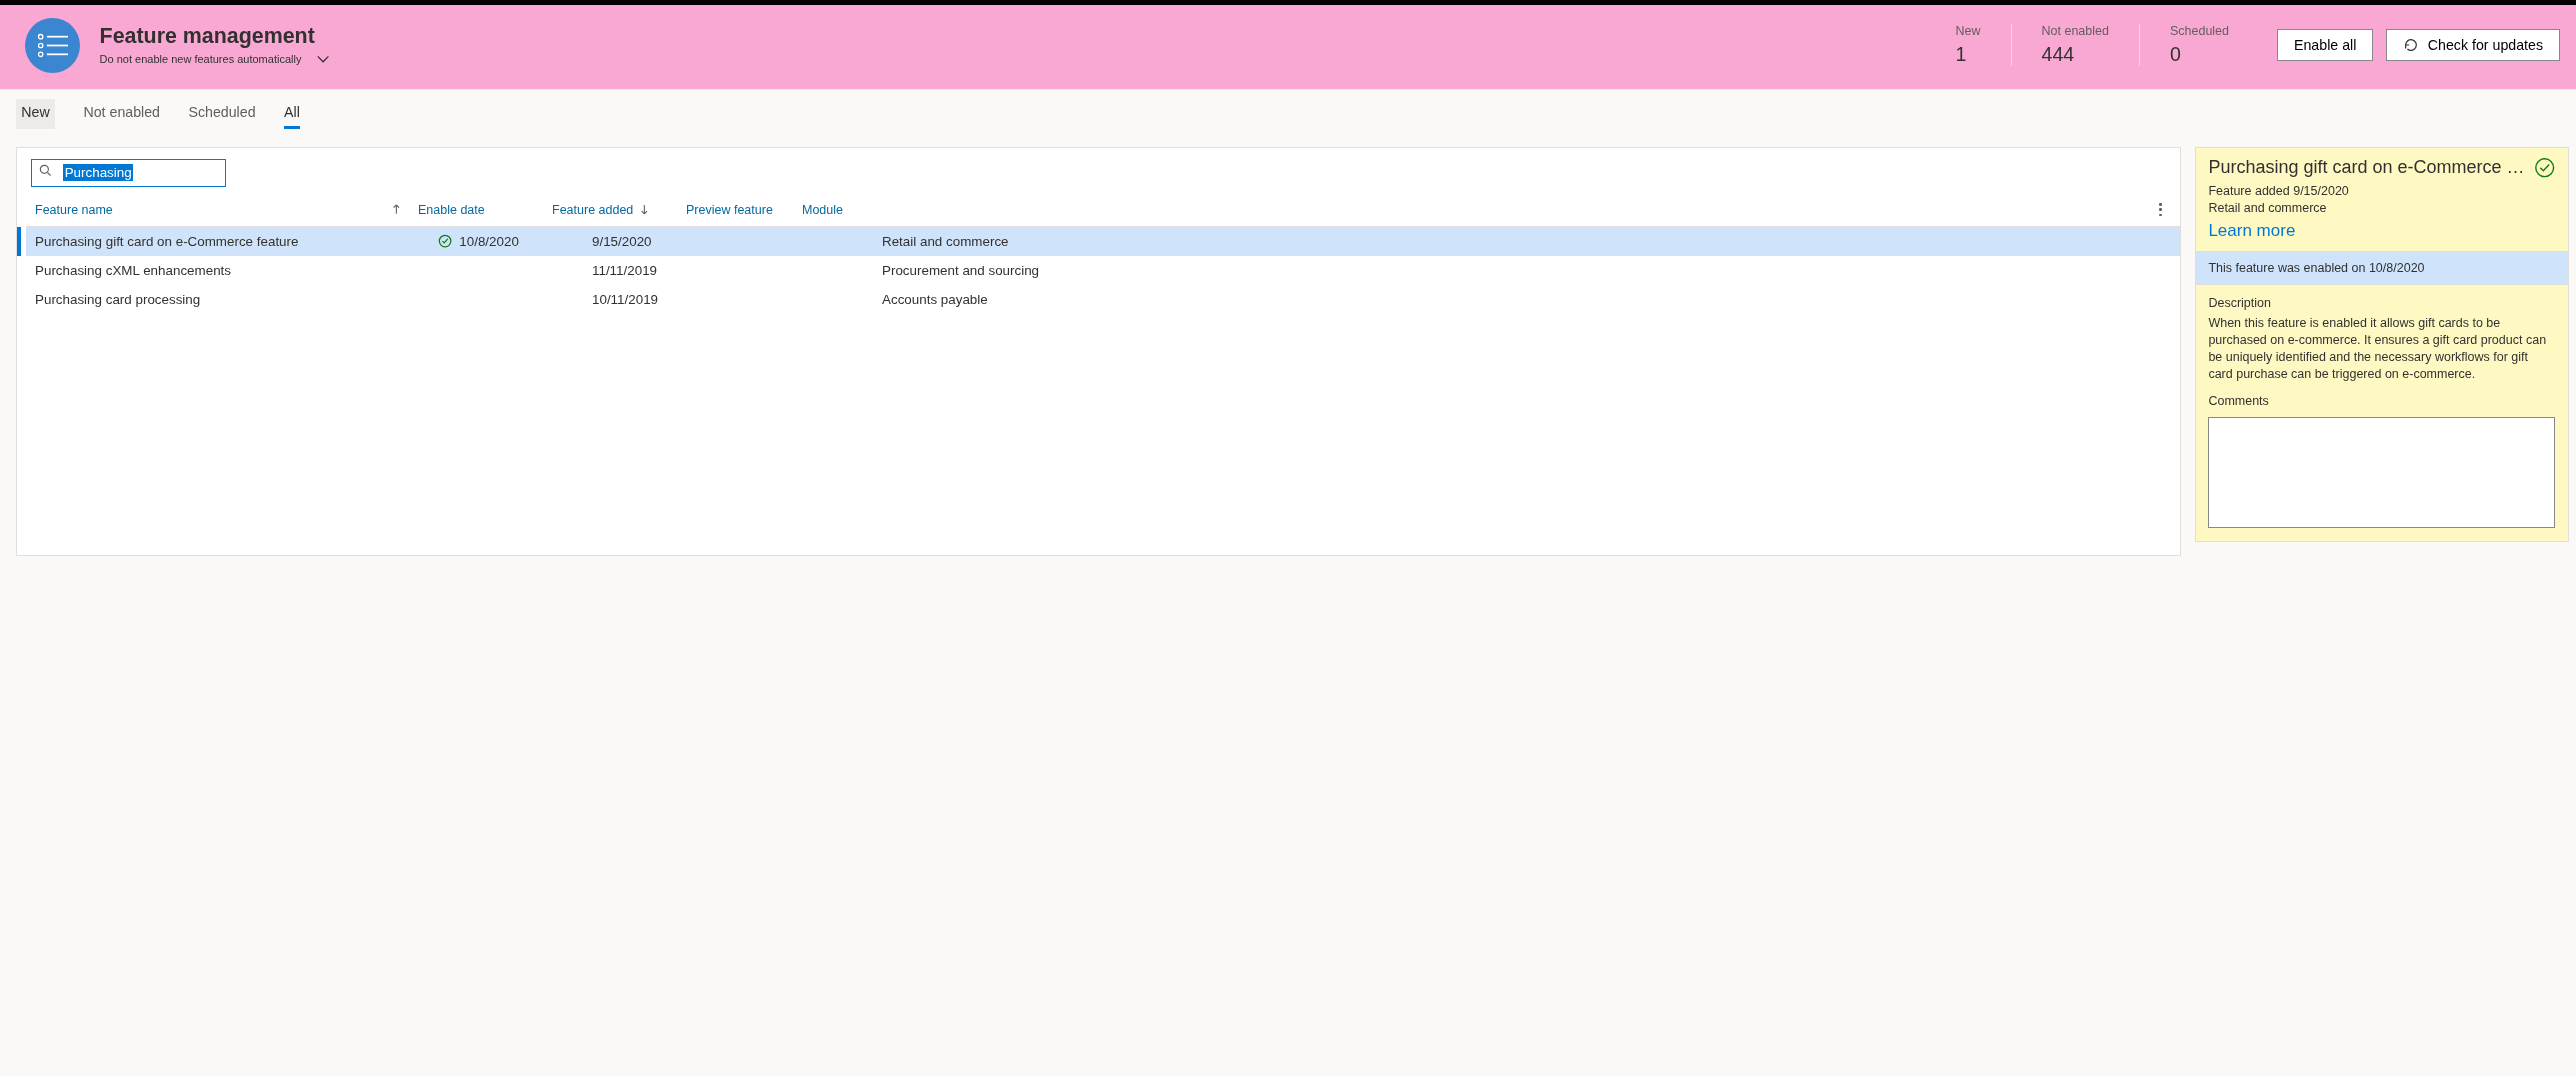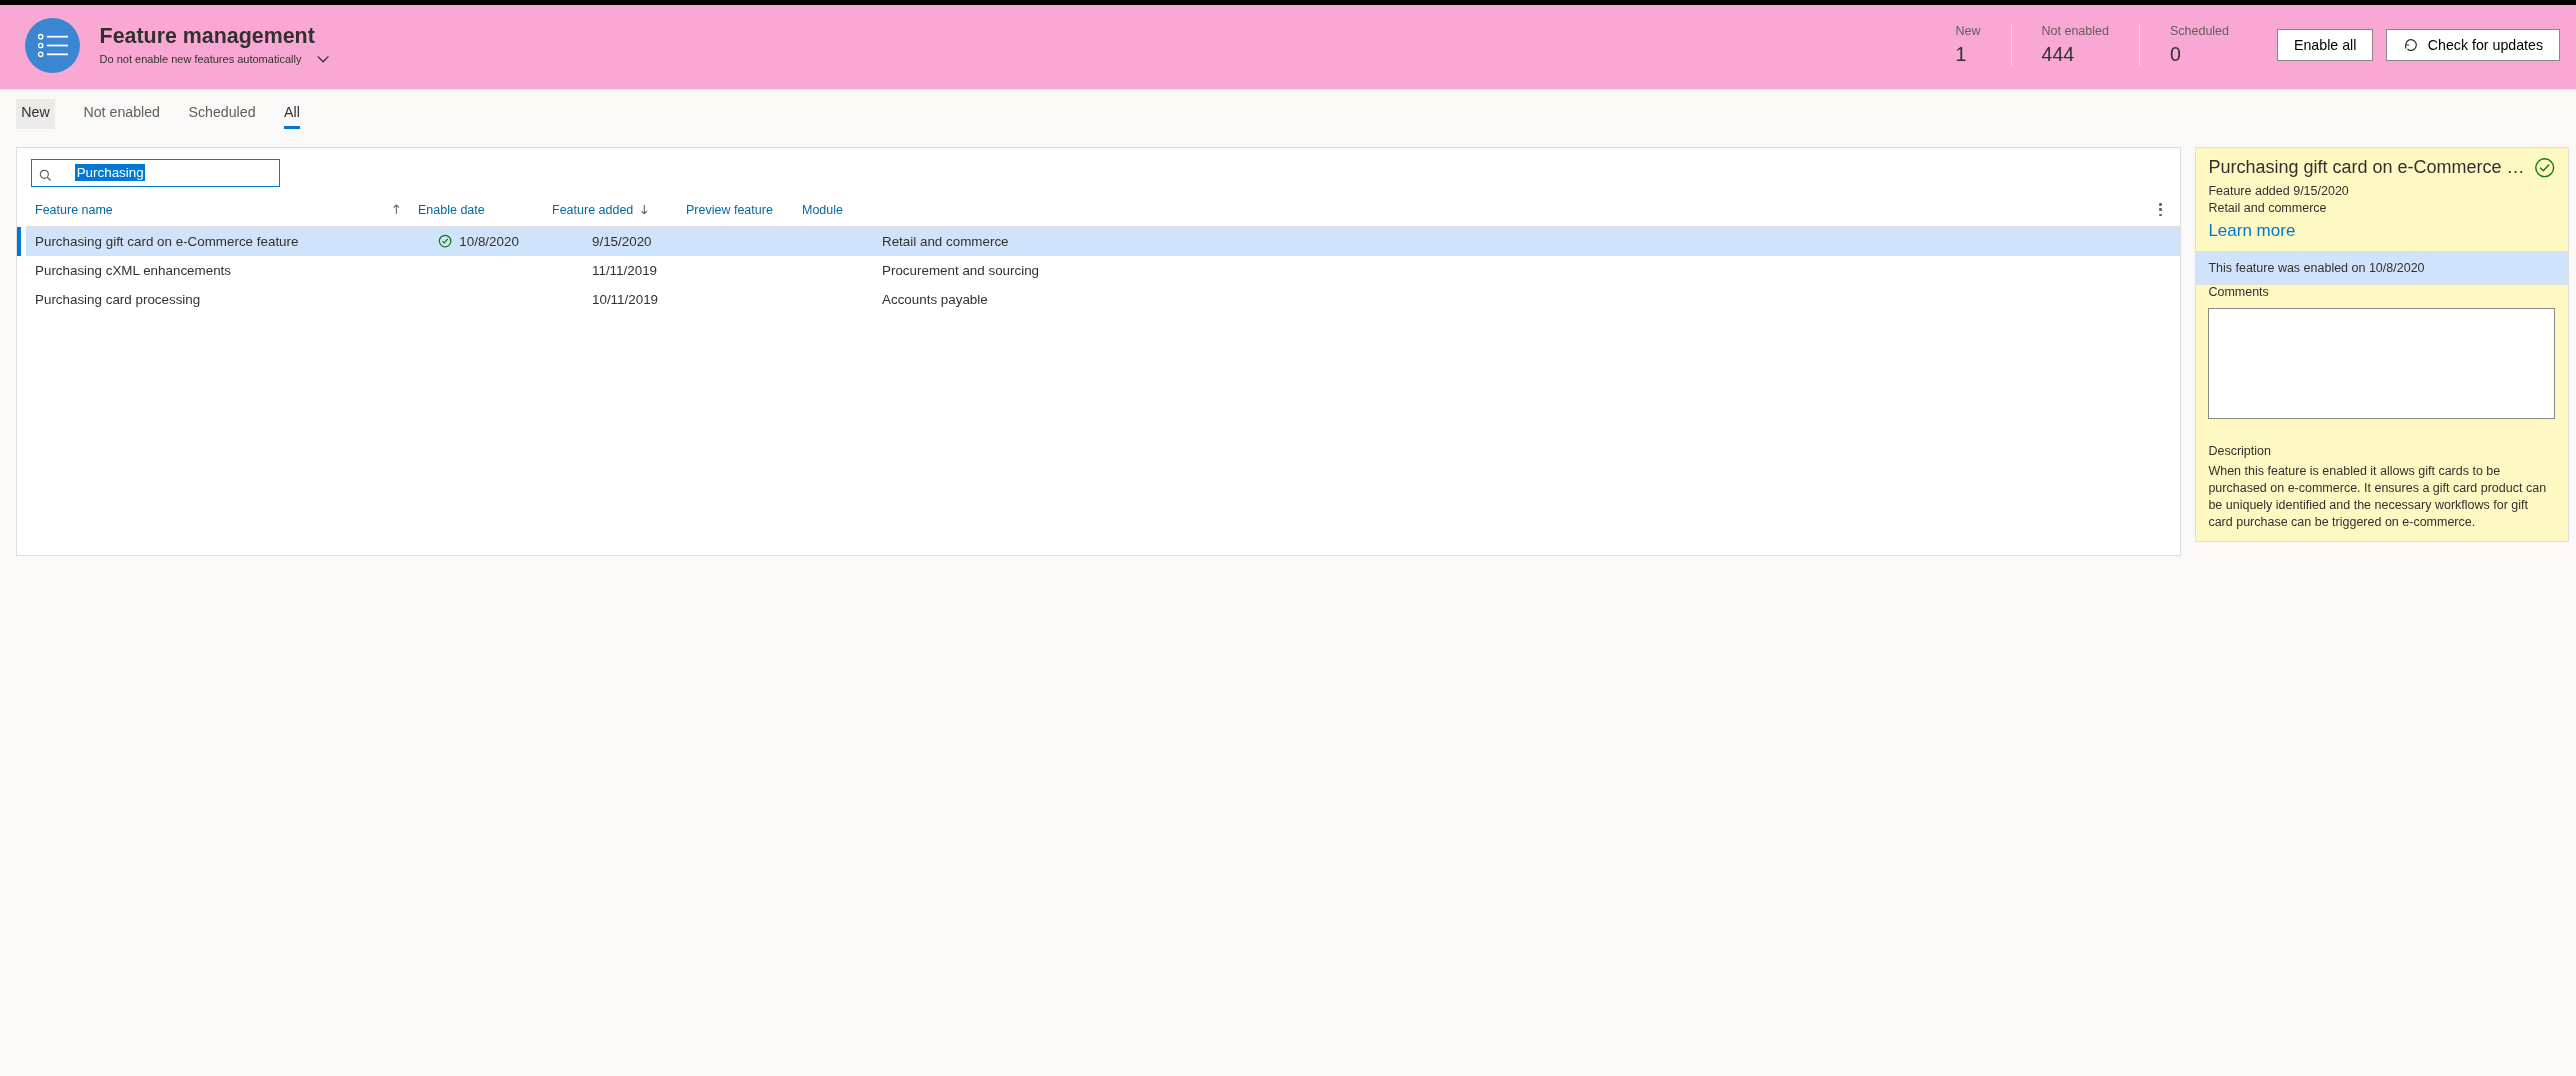--- a/index.html
+++ b/index.html
@@ -32,21 +32,21 @@
   }
   .tab { font-size: 14.2px; color: #605e5c; padding: 5.3px 0 9px 0; cursor: pointer; position: relative; }
   .tab.active-new { background: #edebe9; padding-left: 5.3px; padding-right: 5.3px; color: #323130; }
   .tab.active-all { color: #323130; }
   .tab.active-all::after {
     content: ""; position: absolute; left: 0; right: 0; bottom: 0; height: 2.7px; background: #0078d4;
   }
   .content { display: flex; gap: 14.2px; padding: 18px 7.1px 18px 16px; align-items: flex-start; }
   .grid-panel { background: #fff; border: 0.9px solid #e1dfdd; flex: 1; min-height: 409px; padding: 10.7px 0 10.7px 9px; position: relative; }
   .filter-box {
-    display: flex; align-items: flex-end; gap: 23px; width: 249px; border: 0.9px solid #0078d4;
+    display: flex; align-items: flex-start; gap: 11px; width: 195px; border: 0.9px solid #0078d4;
     padding: 4.5px 7.1px; margin: 0 0 7.1px 5.3px;
   }
   .sel-text { background: #0078d4; color: #fff; padding: 0.9px 1.8px; font-size: 13.4px; }
   .grid-head, .grid-row {
     display: grid;
     grid-template-columns: 383px 134px 134px 116px 1fr 30px;
     align-items: center;
     padding: 5.3px 0 5.3px 9px;
   }
   .grid-head { border-bottom: 0.9px solid #e1dfdd; font-size: 12.5px; color: #0369a1; }
@@ -211,23 +211,23 @@
       <div class="detail-title">Purchasing gift card on e-Commerce f…</div>
       <svg class="check-large" width="21.4" height="21.4" viewBox="0 0 24 24">
         <circle cx="12" cy="12" r="10" stroke="#107c10" stroke-width="1.6" fill="none"></circle>
         <path d="M7 12 L10.5 15.5 L17 8.5" stroke="#107c10" stroke-width="1.6" fill="none"></path>
       </svg>
     </div>
     <div class="detail-meta">Feature added 9/15/2020</div>
     <div class="detail-meta">Retail and commerce</div>
     <div class="learn-more"><a href="#">Learn more</a></div>
     <div class="enabled-banner">This feature was enabled on 10/8/2020</div>
+    <div class="desc-block">
+      <div class="desc-label">Description</div>
+      <div class="desc-text">When this feature is enabled it allows gift cards to be purchased on e-commerce. It ensures a gift card product can be uniquely identified and the necessary workflows for gift card purchase can be triggered on e-commerce.</div>
+    </div>
     <div class="desc-block" style="padding-top:0;">
       <div class="desc-label">Comments</div>
       <textarea class="comments-box" value="" style=""></textarea>
     </div>
-    <div class="desc-block">
-      <div class="desc-label">Description</div>
-      <div class="desc-text">When this feature is enabled it allows gift cards to be purchased on e-commerce. It ensures a gift card product can be uniquely identified and the necessary workflows for gift card purchase can be triggered on e-commerce.</div>
-    </div>
   </div>
 </div>
 
 
 </body></html>

